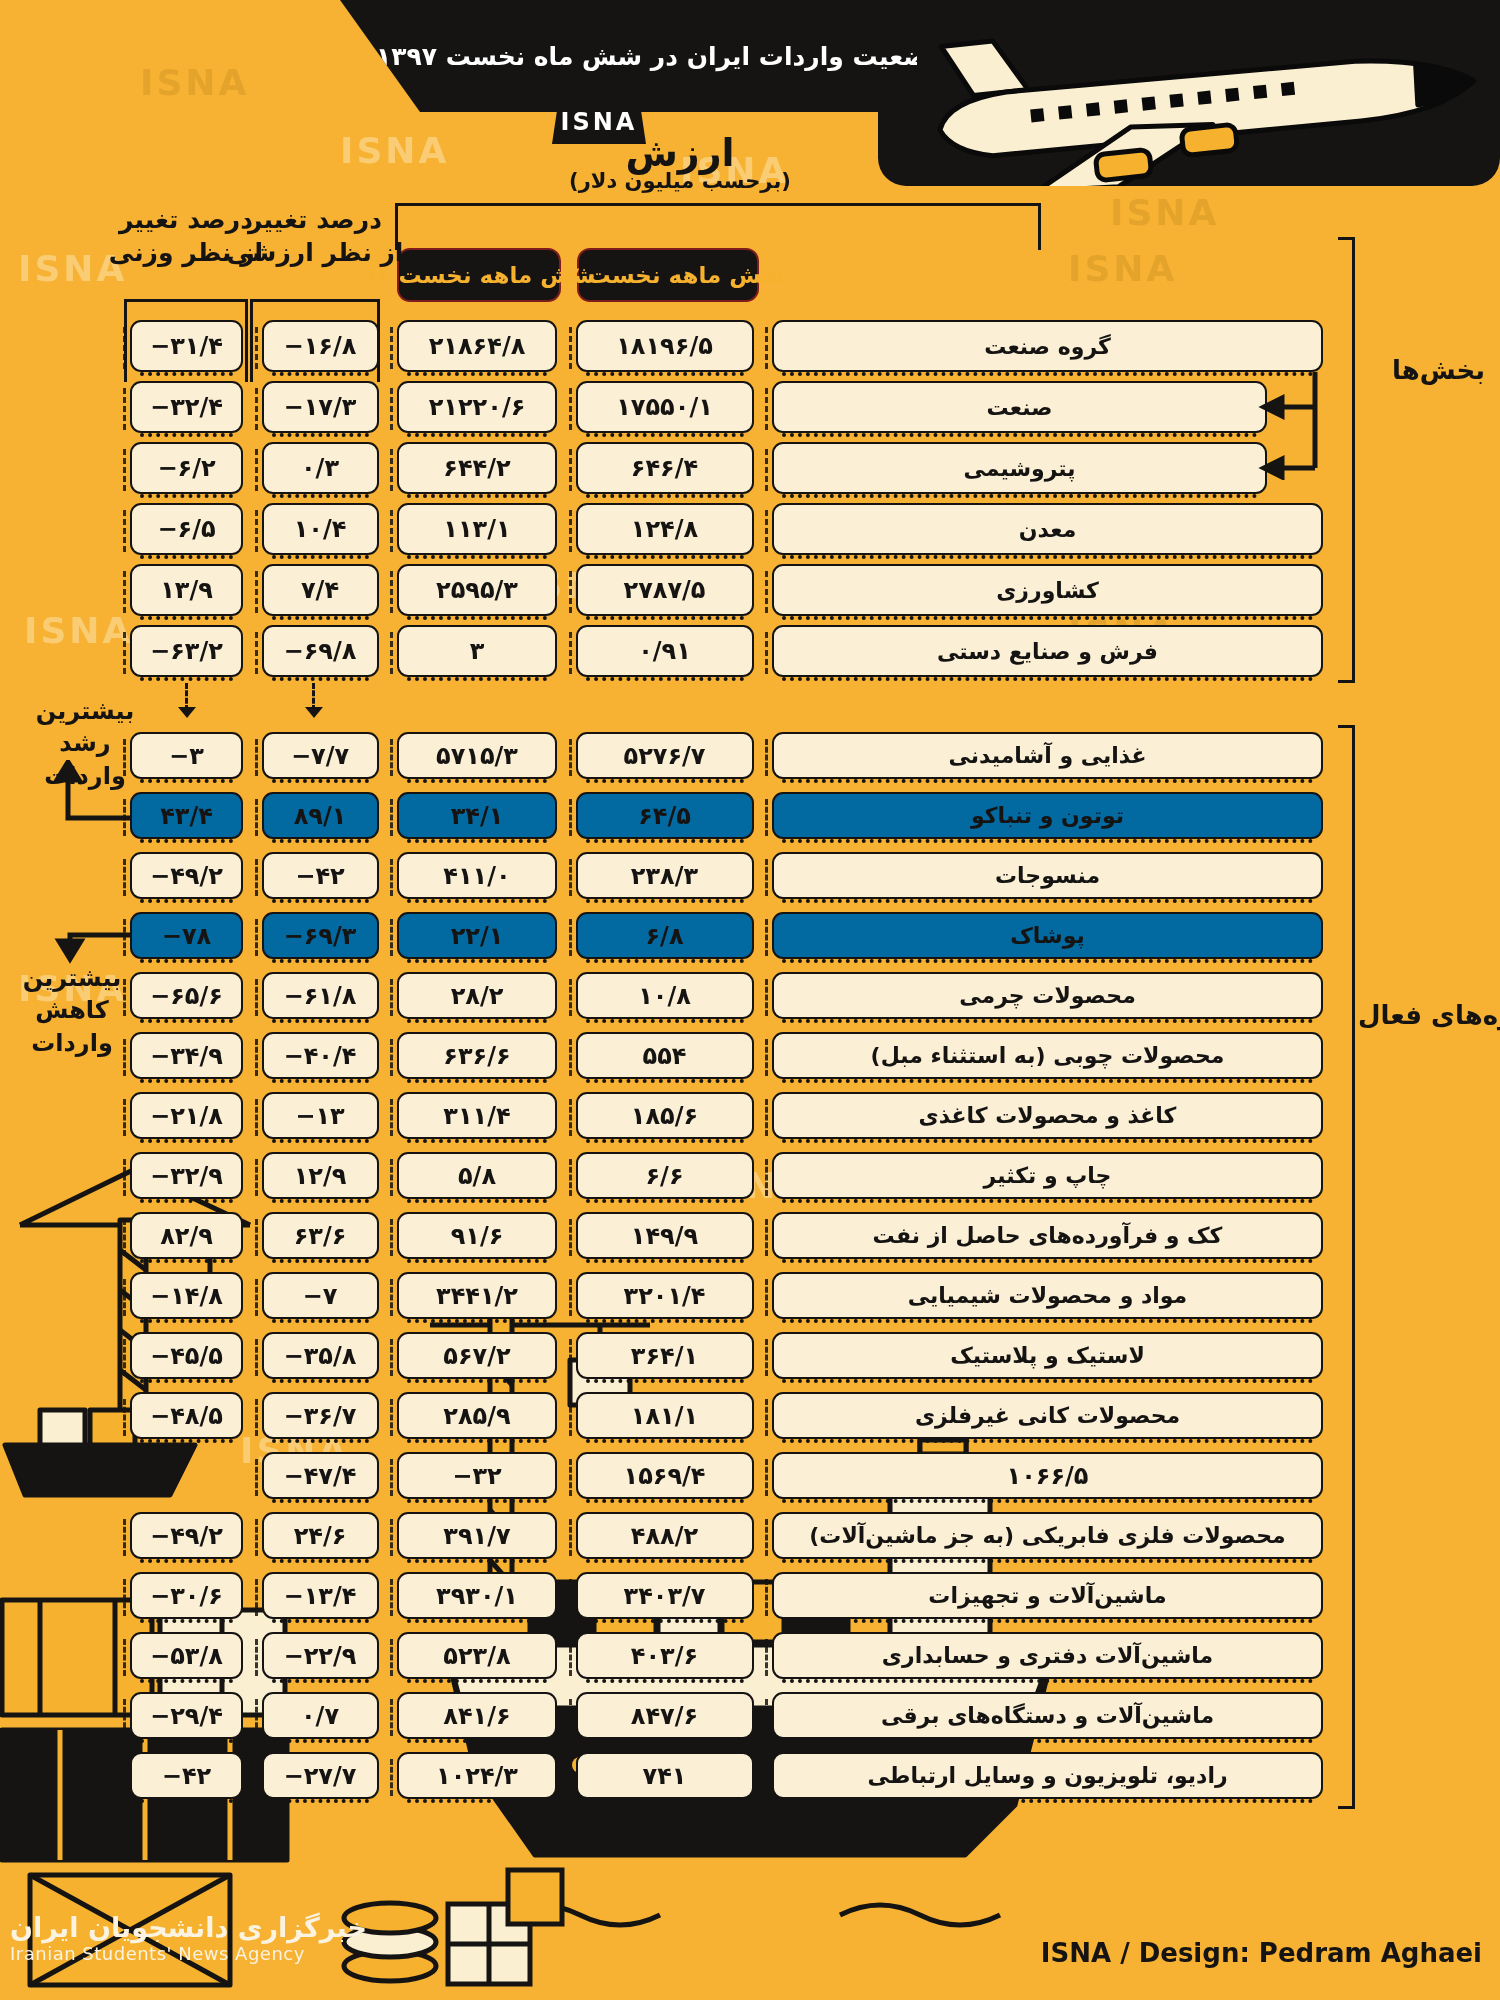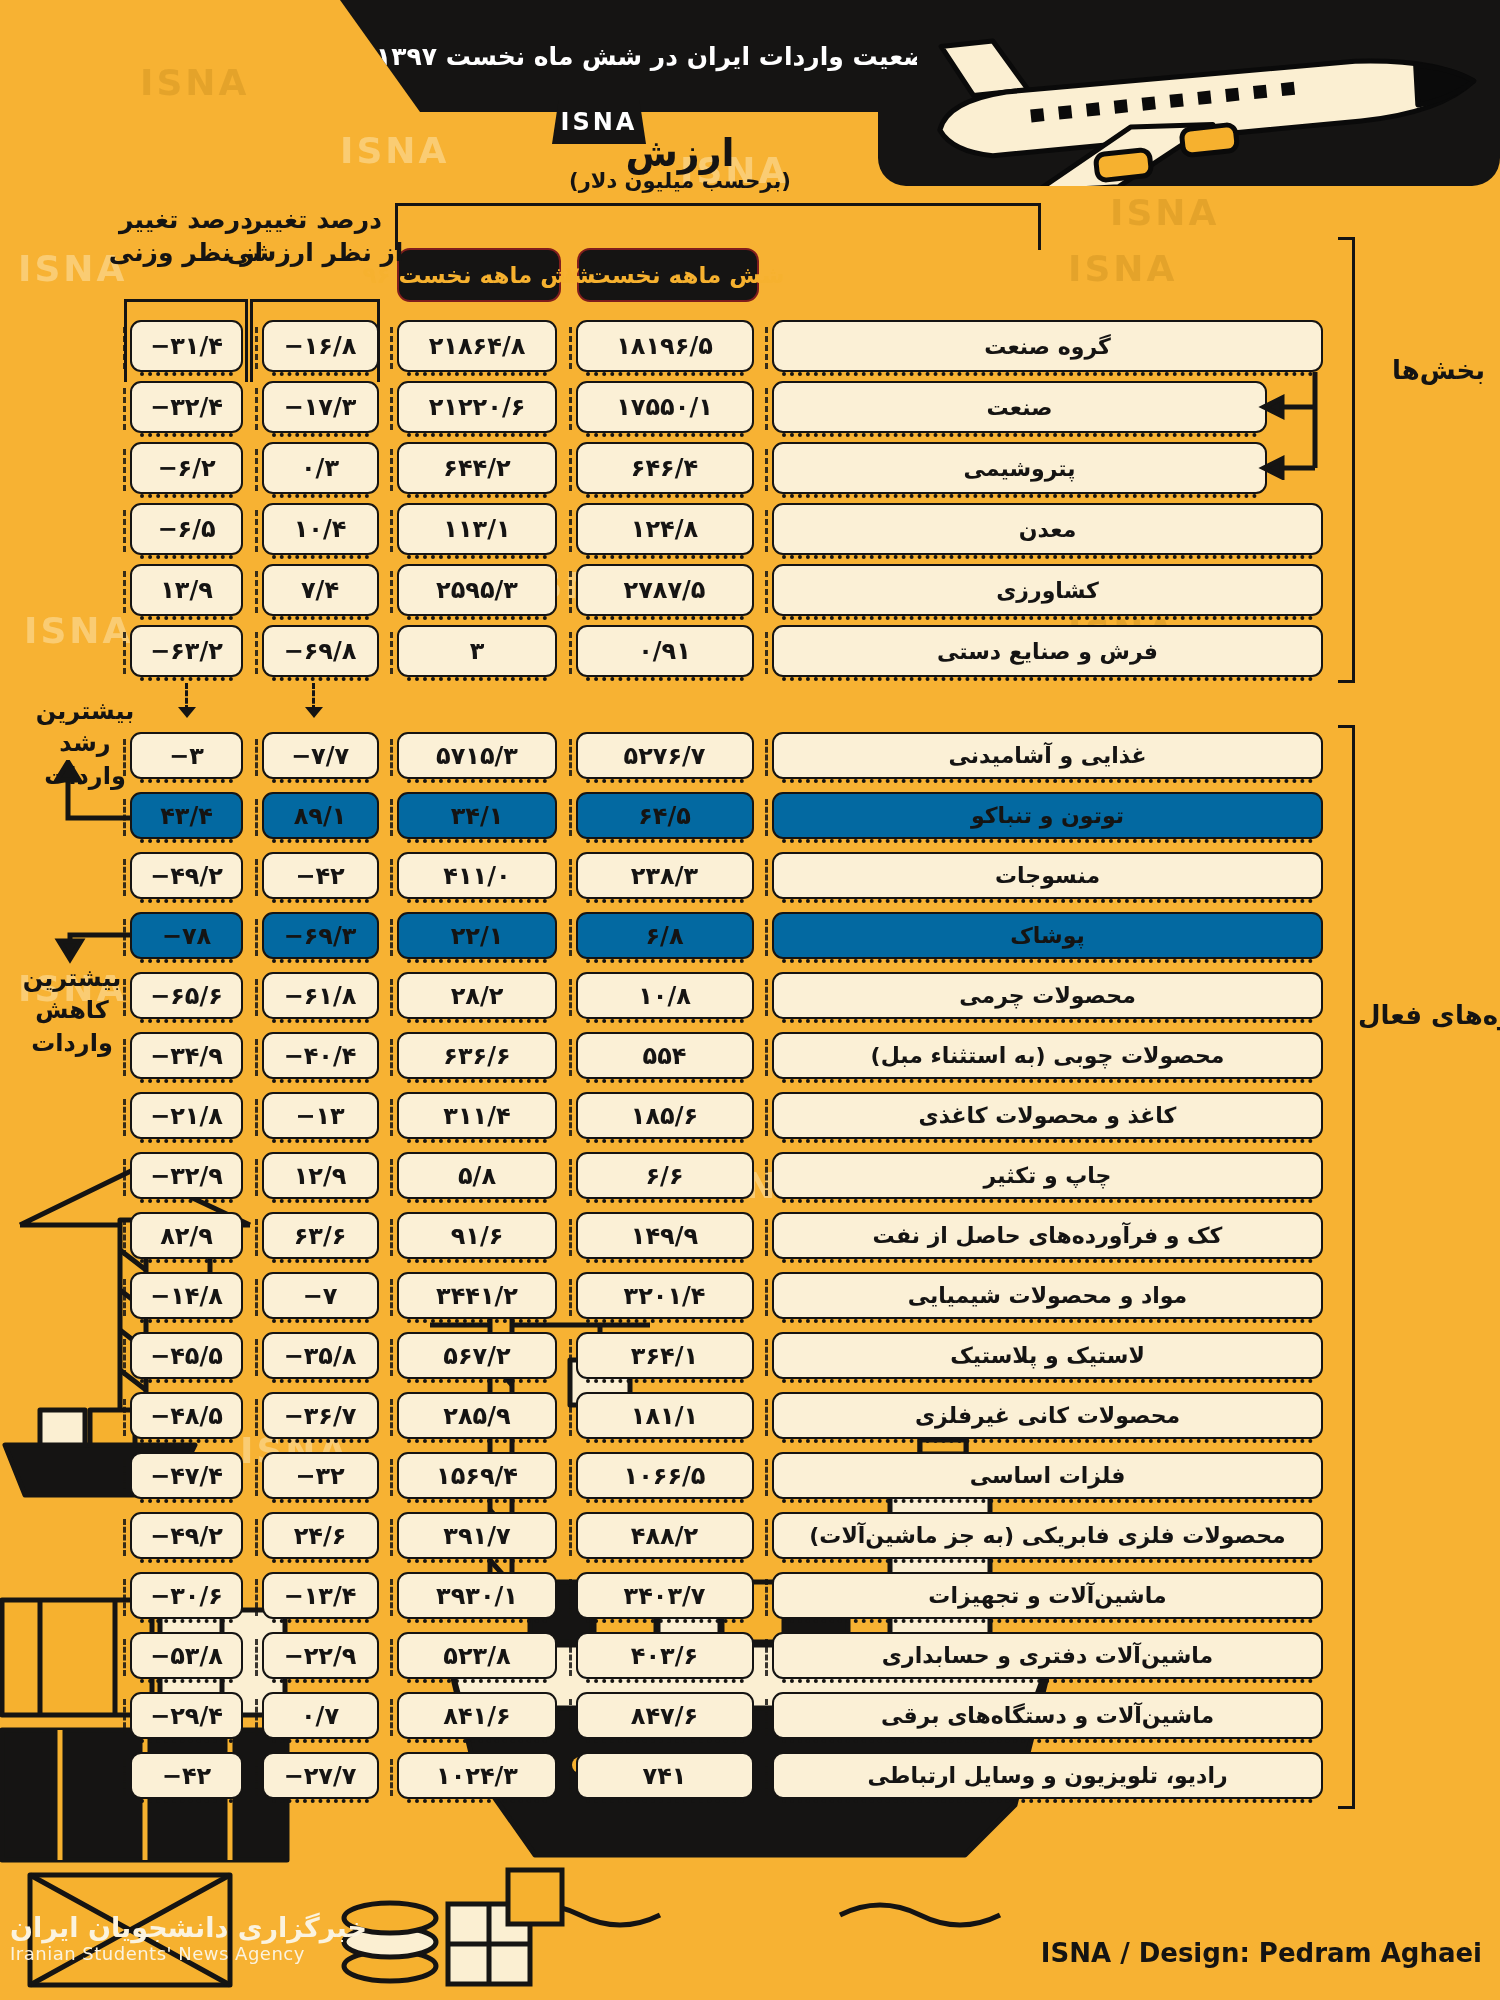--- a/index.html
+++ b/index.html
@@ -329,21 +329,20 @@
     <div class="cell num c-wt">−۴۵/۵</div>
   </div>
       <div class="row">
     <div class="cell c-cat">محصولات کانی غیرفلزی</div>
     <div class="cell num c-97">۱۸۱/۱</div>
     <div class="cell num c-96">۲۸۵/۹</div>
     <div class="cell num c-val">−۳۶/۷</div>
     <div class="cell num c-wt">−۴۸/۵</div>
   </div>
       <div class="row">
-    <div class="cell c-cat">فلزات اساسی</div>
     <div class="cell num c-97">۱۰۶۶/۵</div>
     <div class="cell num c-96">۱۵۶۹/۴</div>
     <div class="cell num c-val">−۳۲</div>
     <div class="cell num c-wt">−۴۷/۴</div>
   </div>
       <div class="row">
     <div class="cell c-cat">محصولات فلزی فابریکی (به جز ماشین‌آلات)</div>
     <div class="cell num c-97">۴۸۸/۲</div>
     <div class="cell num c-96">۳۹۱/۷</div>
     <div class="cell num c-val">۲۴/۶</div>

